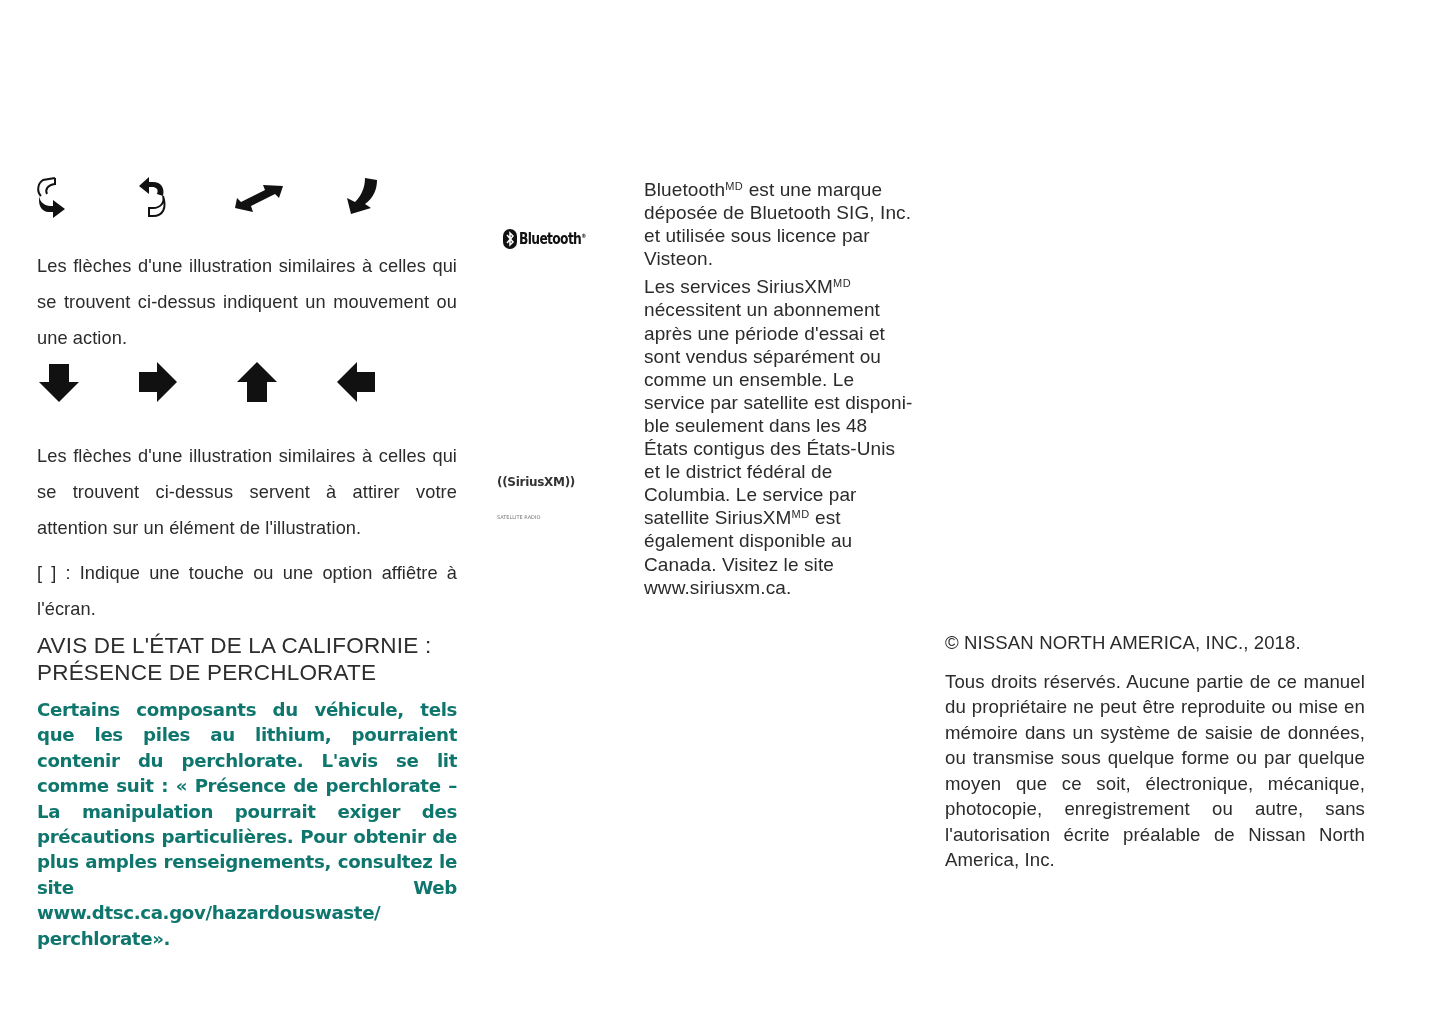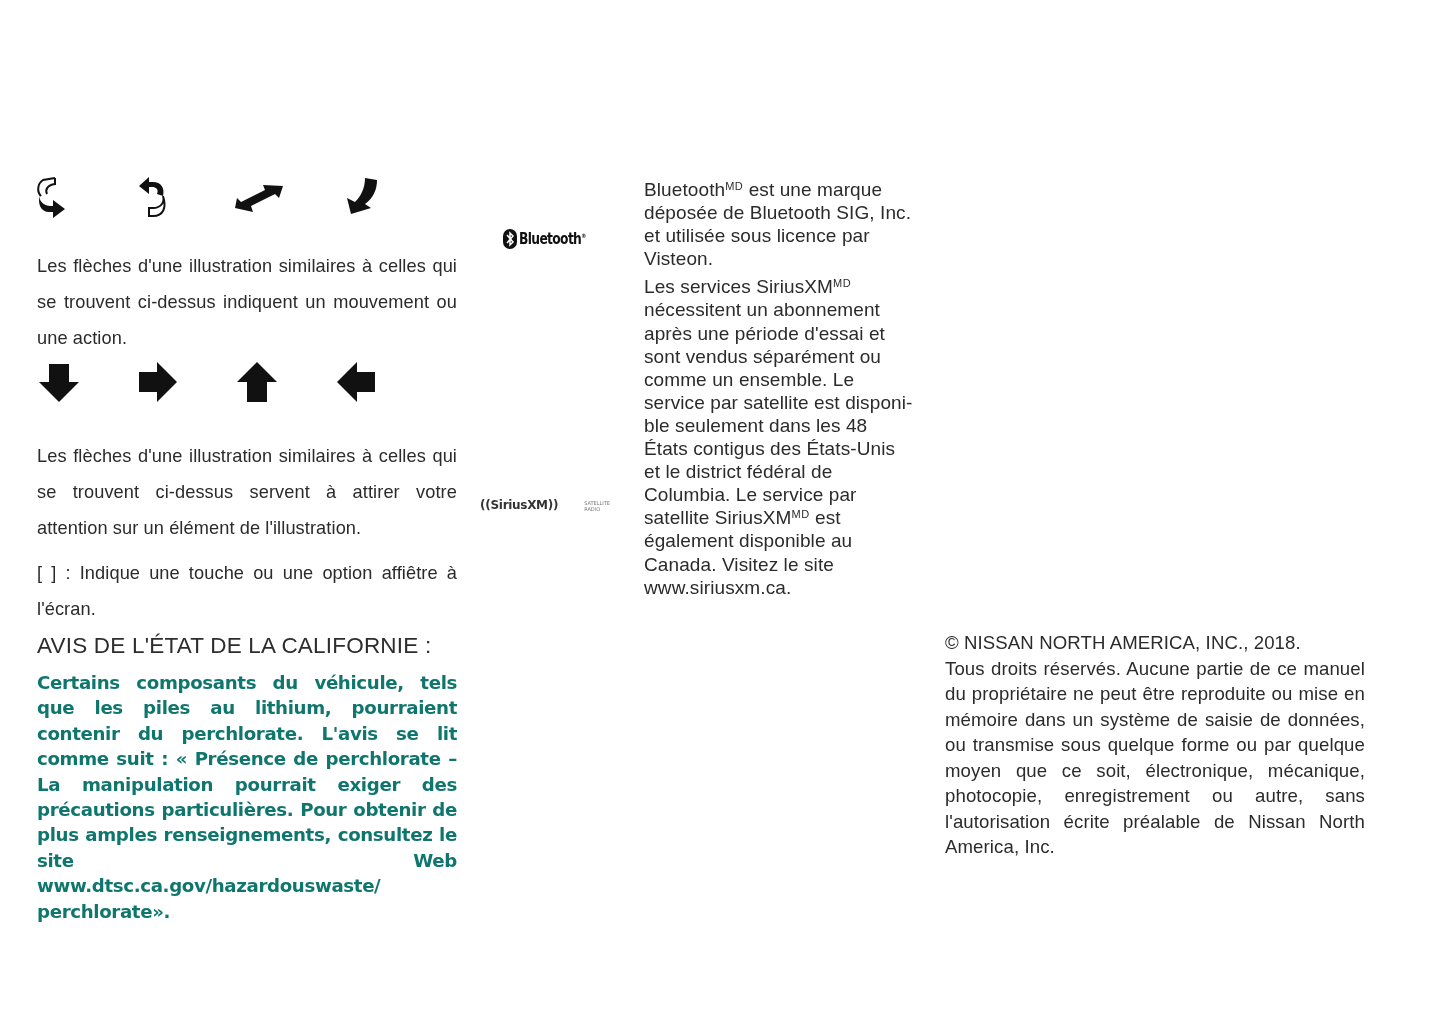--- a/index.html
+++ b/index.html
@@ -26,21 +26,21 @@
   .bold { font-weight: 700; color: #0f766e; font-size: 18.2px; line-height: 25.4px; font-family: "DejaVu Sans", sans-serif; letter-spacing: -0.35px; }
   .heading {
     font-family: "Liberation Sans", sans-serif; font-weight: 400;
     font-size: 22.5px; line-height: 27px; color: #2d2d2d; letter-spacing: 0.2px;
   }
   sup.tm { font-size: 11px; vertical-align: top; position: relative; top: -3px; letter-spacing: 0.5px; }
 
   .logo-bt { position: absolute; top: 55px; left: 8px; height: 24px; display: flex; align-items: center; gap: 2px; }
   .logo-bt .bt-badge { width: 14px; height: 20px; background: #111; border-radius: 7px; display: flex; align-items: center; justify-content: center; }
   .logo-bt .bt-text { font-family: "DejaVu Sans", sans-serif; font-weight: 700; font-size: 15px; letter-spacing: -0.8px; color: #111; transform: scaleX(0.82); transform-origin: left center; }
-  .logo-sxm { position: absolute; top: 310px; left: 2px; width: 96px; height: 30px; display: flex; flex-direction: row; align-items: flex-end; justify-content: center; gap: 26px; }
+  .logo-sxm { position: absolute; top: 310px; left: 2px; width: 96px; height: 30px; display: flex; flex-direction: column; align-items: flex-start; justify-content: center; gap: 26px; }
   .logo-sxm .sxm-text { font-family: "DejaVu Sans", sans-serif; font-weight: 700; font-size: 12px; color: #333; letter-spacing: -0.3px; filter: blur(0.6px); }
   .logo-sxm .sxm-sub { font-size: 5px; color: #777; filter: blur(0.5px); margin-top: -1px; }
 </style>
 </head>
 <body>
 
 <div class="col col-left">
   <div class="icon-row">
     <span class="ic" style="left:-2px">
       <svg viewBox="0 0 48 48">
@@ -90,20 +90,21 @@
           <path d="M0 22 L20 2 L20 12 L38 12 L38 32 L20 32 L20 42 Z" fill="#111"></path>
         </svg>
     </span>
   </div>
 
   <p class="para" style="margin-top:28px">Les flèches d'une illustration similaires à celles qui se trouvent ci-dessus servent à attirer votre attention sur un élément de l'illustration.</p>
   <p class="para" style="margin-top:9px">[ ] : Indique une touche ou une option affi­être à l'écran.</p>
 
   <h2 class="heading" style="margin-top:5px">
     <span style="display:block">AVIS DE L'ÉTAT DE LA CALIFORNIE :</span>
+    <span style="display:block">PRÉSENCE DE PERCHLORATE</span>
   </h2>
 
   <p class="para bold" style="margin-top:11px">Certains composants du véhicule, tels que les piles au lithium, pourraient contenir du perchlorate. L'avis se lit comme suit : « Présence de perchlorate – La manipula­tion pourrait exiger des précautions par­ticulières. Pour obtenir de plus amples renseignements, consultez le site Web www.dtsc.ca.gov/hazardouswaste/ perchlorate».</p>
 </div>
 
 <div class="col col-logos">
   <div class="logo-bt">
     <span class="bt-badge">
       <svg width="10" height="16" viewBox="0 0 10 16">
           <path d="M2 4 L8 11 L5 14 L5 2 L8 5 L2 12" fill="none" stroke="#fff" stroke-width="1.5"></path>
@@ -121,14 +122,14 @@
   <p class="para mid">
     <span>Bluetooth</span><sup class="tm">MD</sup><span> est une marque déposée de Bluetooth SIG, Inc. et utilisée sous licence par Visteon.</span>
   </p>
   <p class="para mid" style="margin-top:5px">
     <span>Les services SiriusXM</span><sup class="tm">MD</sup><span> nécessitent un abonne­ment après une période d'essai et sont vendus séparément ou comme un ensemble. Le service par satellite est disponi­ble seulement dans les 48 États contigus des États-Unis et le district fédéral de Columbia. Le service par satellite SiriusXM</span><sup class="tm">MD</sup><span> est également disponible au Canada. Visitez le site </span><span>www.siriusxm.ca.</span>
   </p>
 </div>
 
 <div class="col col-right">
   <p class="para right" style="text-align:left">© NISSAN NORTH AMERICA, INC., 2018.</p>
-  <p class="para right" style="margin-top:0">Tous droits réservés. Aucune partie de ce manuel du propriétaire ne peut être reproduite ou mise en mémoire dans un système de saisie de données, ou trans­mise sous quelque forme ou par quelque moyen que ce soit, électronique, mécani­que, photocopie, enregistrement ou autre, sans l'autorisation écrite préalable de Nissan North America, Inc.</p>
+  <p class="para right" style="margin-top:13px">Tous droits réservés. Aucune partie de ce manuel du propriétaire ne peut être reproduite ou mise en mémoire dans un système de saisie de données, ou trans­mise sous quelque forme ou par quelque moyen que ce soit, électronique, mécani­que, photocopie, enregistrement ou autre, sans l'autorisation écrite préalable de Nissan North America, Inc.</p>
 </div>
 
 </body></html>

